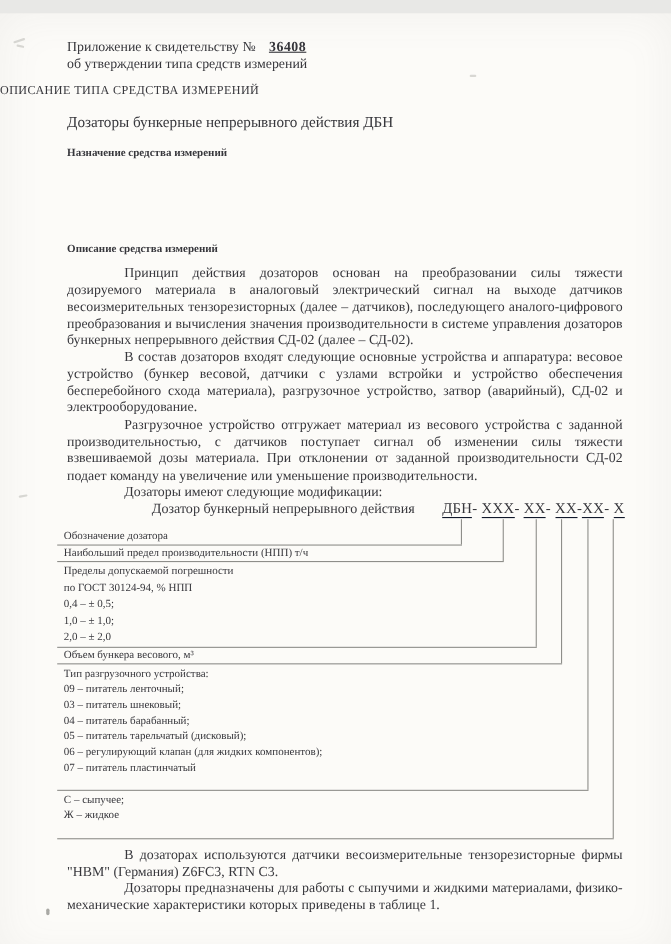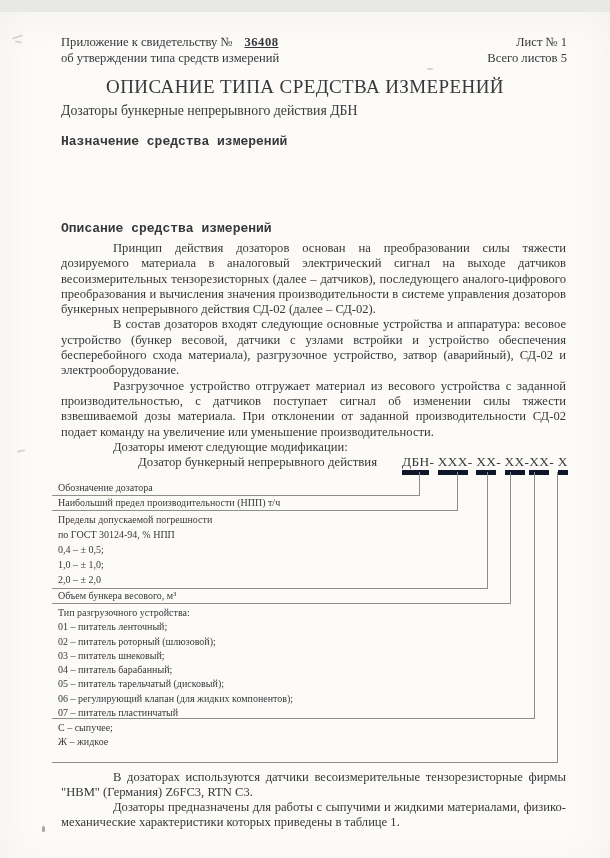--- a/index.html
+++ b/index.html
@@ -6,46 +6,42 @@
   .page{
     position:relative;width:610px;height:858px;margin:12px auto;
     background:#fcfbf8;overflow:hidden;
     font-family:"Liberation Serif",serif;color:#37373c;
     box-shadow:inset 0 0 40px rgba(120,120,115,.08);
   }
   .abs{position:absolute;}
   .hdr{font-size:12.6px;line-height:16px;}
   .hdr-right{text-align:right;}
   .cert-no{font-weight:bold;text-decoration:underline;margin-left:12px;letter-spacing:.5px;}
-  .doc-title{width:610px;text-align:center;font-size:19px;letter-spacing:.4px;}
+  .doc-title{width:610px;text-align:left;font-size:11px;letter-spacing:.4px;}
   .device-name{font-size:13.8px;}
-  .sec-heading{font-size:13px;font-weight:bold;font-family:Liberation Mono, monospace;}
+  .sec-heading{font-size:10px;font-weight:bold;}
   .flow{width:505px;font-size:12.6px;line-height:15.3px;}
   .para{margin:0;text-align:justify;text-indent:52px;}
   .dg-prefix{font-size:12.8px;white-space:nowrap;}
   .dg-code{font-size:13.4px;letter-spacing:.3px;white-space:pre;}
-  .grp{border-bottom:5px solid #0f172a;padding-bottom:1px;}
+  .grp{border-bottom:1px solid #0f172a;padding-bottom:1px;}
   .hline{position:absolute;height:1px;background:#8e8e8a;}
   .vline{position:absolute;width:1px;background:#8e8e8a;}
   .dlabel{position:absolute;left:58px;font-size:10px;white-space:nowrap;}
   .artifact{position:absolute;background:#b9b9b4;opacity:.55;border-radius:2px;}
   .txt{white-space:nowrap;}
 </style>
 </head>
 <body>
 
 <div class="page">
 
   <div class="abs hdr" style="top:22px;left:61px;">
     <div class="txt"><span>Приложение к свидетельству №</span><span class="cert-no">36408</span></div>
     <div class="txt">об утверждении типа средств измерений</div>
-  </div>
-  <div class="abs hdr hdr-right" style="top:22px;right:43px;">
-    <div class="txt">Лист № 1</div>
-    <div class="txt">Всего листов 5</div>
   </div>
 
   <div class="abs doc-title" style="top:64px;left:0;">ОПИСАНИЕ ТИПА СРЕДСТВА ИЗМЕРЕНИЙ</div>
   <div class="abs device-name" style="top:91px;left:61px;">Дозаторы бункерные непрерывного действия ДБН</div>
 
   <div class="abs sec-heading" style="top:122px;left:61px;">Назначение средства измерений</div>
 
   <div class="abs sec-heading" style="top:209px;left:61px;">Описание средства измерений</div>
   <div class="abs flow" style="top:229px;left:61px;">
     <p class="para">Принцип действия дозаторов основан на преобразовании силы тяжести дозируемого материала в аналоговый электрический сигнал на выходе датчиков весоизмерительных тензорезисторных (далее – датчиков), последующего аналого-цифрового преобразования и вычисления значения производительности в системе управления дозаторов бункерных непрерывного действия СД-02 (далее – СД-02).</p>
@@ -83,22 +79,21 @@
       <div>по ГОСТ 30124-94, % НПП</div>
       <div>0,4 – ± 0,5;</div>
       <div>1,0 – ± 1,0;</div>
       <div>2,0 – ± 2,0</div>
     </div>
     <div class="dlabel" style="top:578px;">
       <div>Объем бункера весового, м³</div>
     </div>
     <div class="dlabel" style="top:594px;line-height:14.3px;">
       <div>Тип разгрузочного устройства:</div>
-      <div>01 – питатель ленточный;</div>
-      <div>02 – питатель роторный (шлюзовой);</div>
+      <div>09 – питатель ленточный;</div>
       <div>03 – питатель шнековый;</div>
       <div>04 – питатель барабанный;</div>
       <div>05 – питатель тарельчатый (дисковый);</div>
       <div>06 – регулирующий клапан (для жидких компонентов);</div>
       <div>07 – питатель пластинчатый</div>
     </div>
     <div class="dlabel" style="top:709px;line-height:13.8px;">
       <div>С – сыпучее;</div>
       <div>Ж – жидкое</div>
     </div>

